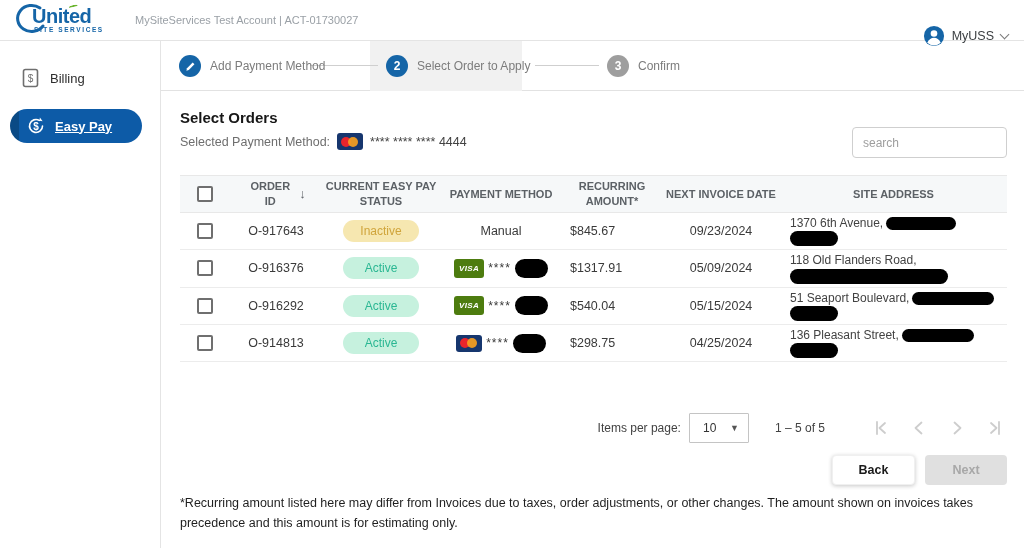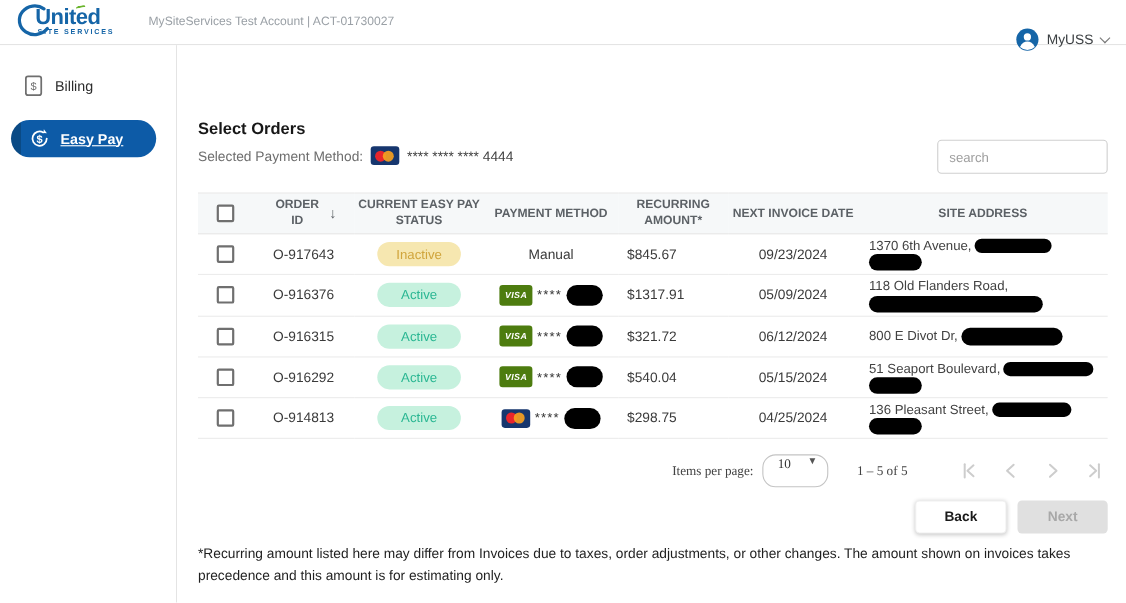--- a/index.html
+++ b/index.html
@@ -74,23 +74,23 @@
   .badge.inactive { background:#f6e7b0; color:#d0a53c; }
   .pay-cell { display:flex; align-items:center; justify-content:center; gap:4px; }
   .stars { font-size:12px; color:#3a3a3a; letter-spacing:1px; }
   .redact { display:inline-block; background:#000; border-radius:8px; vertical-align:middle; }
   .pay-redact { width:33px; height:19px; border-radius:10px; }
   td.cell-amount { text-align:left; padding-left:8px; }
   td.cell-address { text-align:left; padding:3px 4px 3px 10px; font-size:12px; color:#424242; line-height:15px; }
   .addr-l1 .redact { margin-left:3px; }
 
   
-  .pager { position:absolute; right:17px; top:367px; height:40px; display:flex; align-items:center;font-family:Liberation Serif, serif; }
+  .pager { position:absolute; right:17px; top:367px; height:40px; display:flex; align-items:center; }
   .pager-label { font-size:12px; color:#424242; margin-right:8px; }
-  .page-select { width:60px; height:30px; border:1px solid #c4c4c4; border-radius:12px; display:flex; 
+  .page-select { width:60px; height:30px; border:1px solid #c4c4c4; border-radius:1px; display:flex; align-items:center;
                  padding:0 9px 0 13px; justify-content:space-between; cursor:pointer; }
   .page-select-value { font-size:12px; color:#333; }
   .select-caret { font-size:9px; color:#555; }
   .range-label { font-size:12px; color:#424242; margin:0 30px 0 26px; }
   .pg-btn { width:24px; height:24px; display:flex; align-items:center; justify-content:center; margin-left:14px; cursor:default; }
   .pg-btn svg { stroke:#cdcdcd; fill:none; stroke-width:1.8; stroke-linecap:round; stroke-linejoin:round; }
 
   
   .btn { position:absolute; top:414px; height:30px; border-radius:4px; font-family:"Liberation Sans",sans-serif;
          font-size:12.5px; font-weight:bold; }
@@ -139,20 +139,44 @@
         <path d="M16.5 10 a6.5 6.5 0 1 1 -3.2-5.6" fill="none" stroke="#fff" stroke-width="1.6" stroke-linecap="round"></path>
         <path d="M13.9 1.6 l-0.5 3.2 3.2 0.4 z" fill="#fff"></path>
         <text x="10" y="13.6" font-size="10" font-weight="bold" font-family="Liberation Sans,sans-serif" text-anchor="middle" fill="#fff">$</text>
       </svg>
       <span class="easypay-label">Easy Pay</span>
     </div>
   </aside>
 
   <main class="content">
 
+    <div class="stepper">
+      <div class="step2-bg"></div>
+      <div class="step-line line-1"></div>
+      <div class="step-line line-2"></div>
+
+      <div class="step step-1">
+        <span class="step-circle blue">
+          <svg width="11" height="11" viewBox="0 0 12 12">
+            <path d="M1.5 10.5 l0.7-2.6 6.2-6.2 1.9 1.9 -6.2 6.2 z" fill="#fff"></path>
+          </svg>
+        </span>
+        <span class="step-label">Add Payment Method</span>
+      </div>
+
+      <div class="step step-2">
+        <span class="step-circle blue">2</span>
+        <span class="step-label">Select Order to Apply</span>
+      </div>
+
+      <div class="step step-3">
+        <span class="step-circle gray">3</span>
+        <span class="step-label">Confirm</span>
+      </div>
+    </div>
 
     <h2 class="section-title">Select Orders</h2>
 
     <div class="pm-line">
       <span class="pm-label">Selected Payment Method:</span>
       <span class="chip mc">
           <i class="c-red"></i>
           <i class="c-org"></i>
         </span>
       <span class="pm-value">**** **** **** 4444</span>
@@ -213,37 +237,20 @@
           </div>
             </td>
           <td class="cell-amount">$1317.91</td>
           <td>05/09/2024</td>
           <td class="cell-address">
             <div class="addr-l1"><span>118 Old Flanders Road,</span></div>
             <div><span class="redact" style="width:158px;height:15px"></span></div>
           </td>
         </tr>
 
-        <tr>
-          <td><input type="checkbox" class="cb" style=""></td>
-          <td>O-916315</td>
-          <td><span class="badge active">Active</span></td>
-          <td>
-              <div class="pay-cell">
-            <span class="chip visa">VISA</span>
-            <span class="stars">****</span>
-            <span class="redact pay-redact"></span>
-          </div>
-            </td>
-          <td class="cell-amount">$321.72</td>
-          <td>06/12/2024</td>
-          <td class="cell-address">
-            <div class="addr-l1"><span>800 E Divot Dr,</span><span class="redact" style="width:92px;height:16px"></span></div>
-          </td>
-        </tr>
 
         <tr>
           <td><input type="checkbox" class="cb" style=""></td>
           <td>O-916292</td>
           <td><span class="badge active">Active</span></td>
           <td>
               <div class="pay-cell">
             <span class="chip visa">VISA</span>
             <span class="stars">****</span>
             <span class="redact pay-redact"></span>

